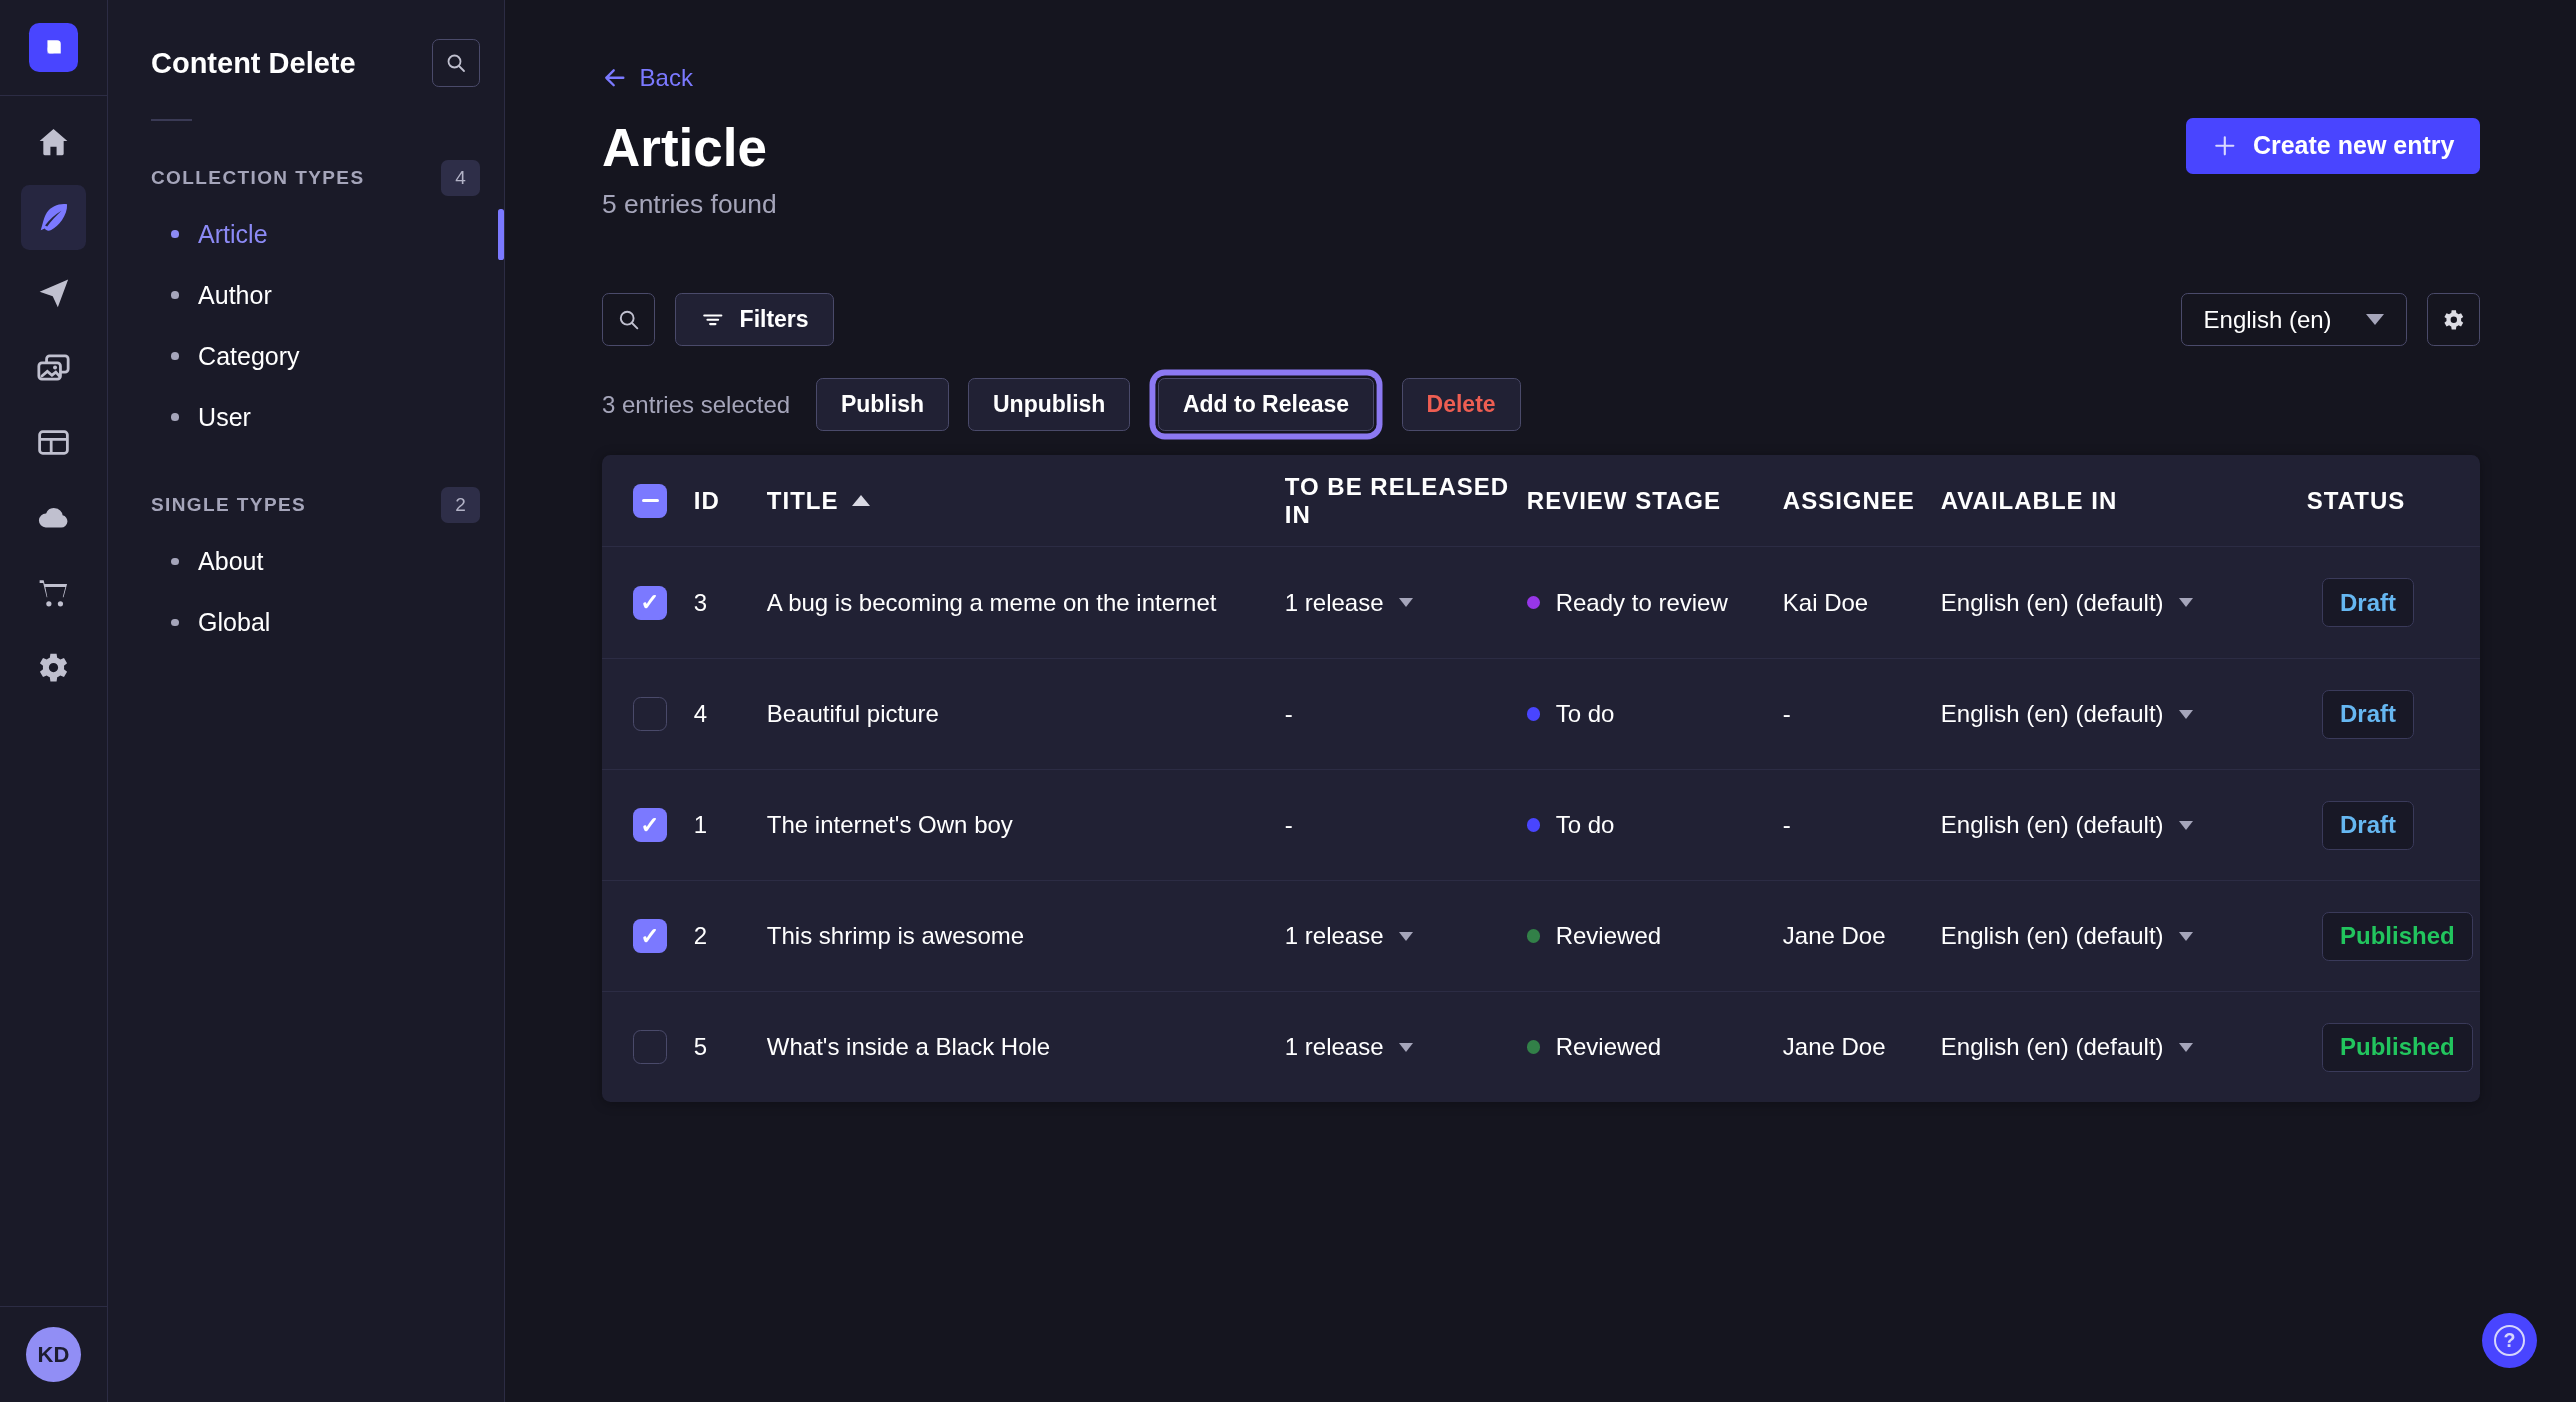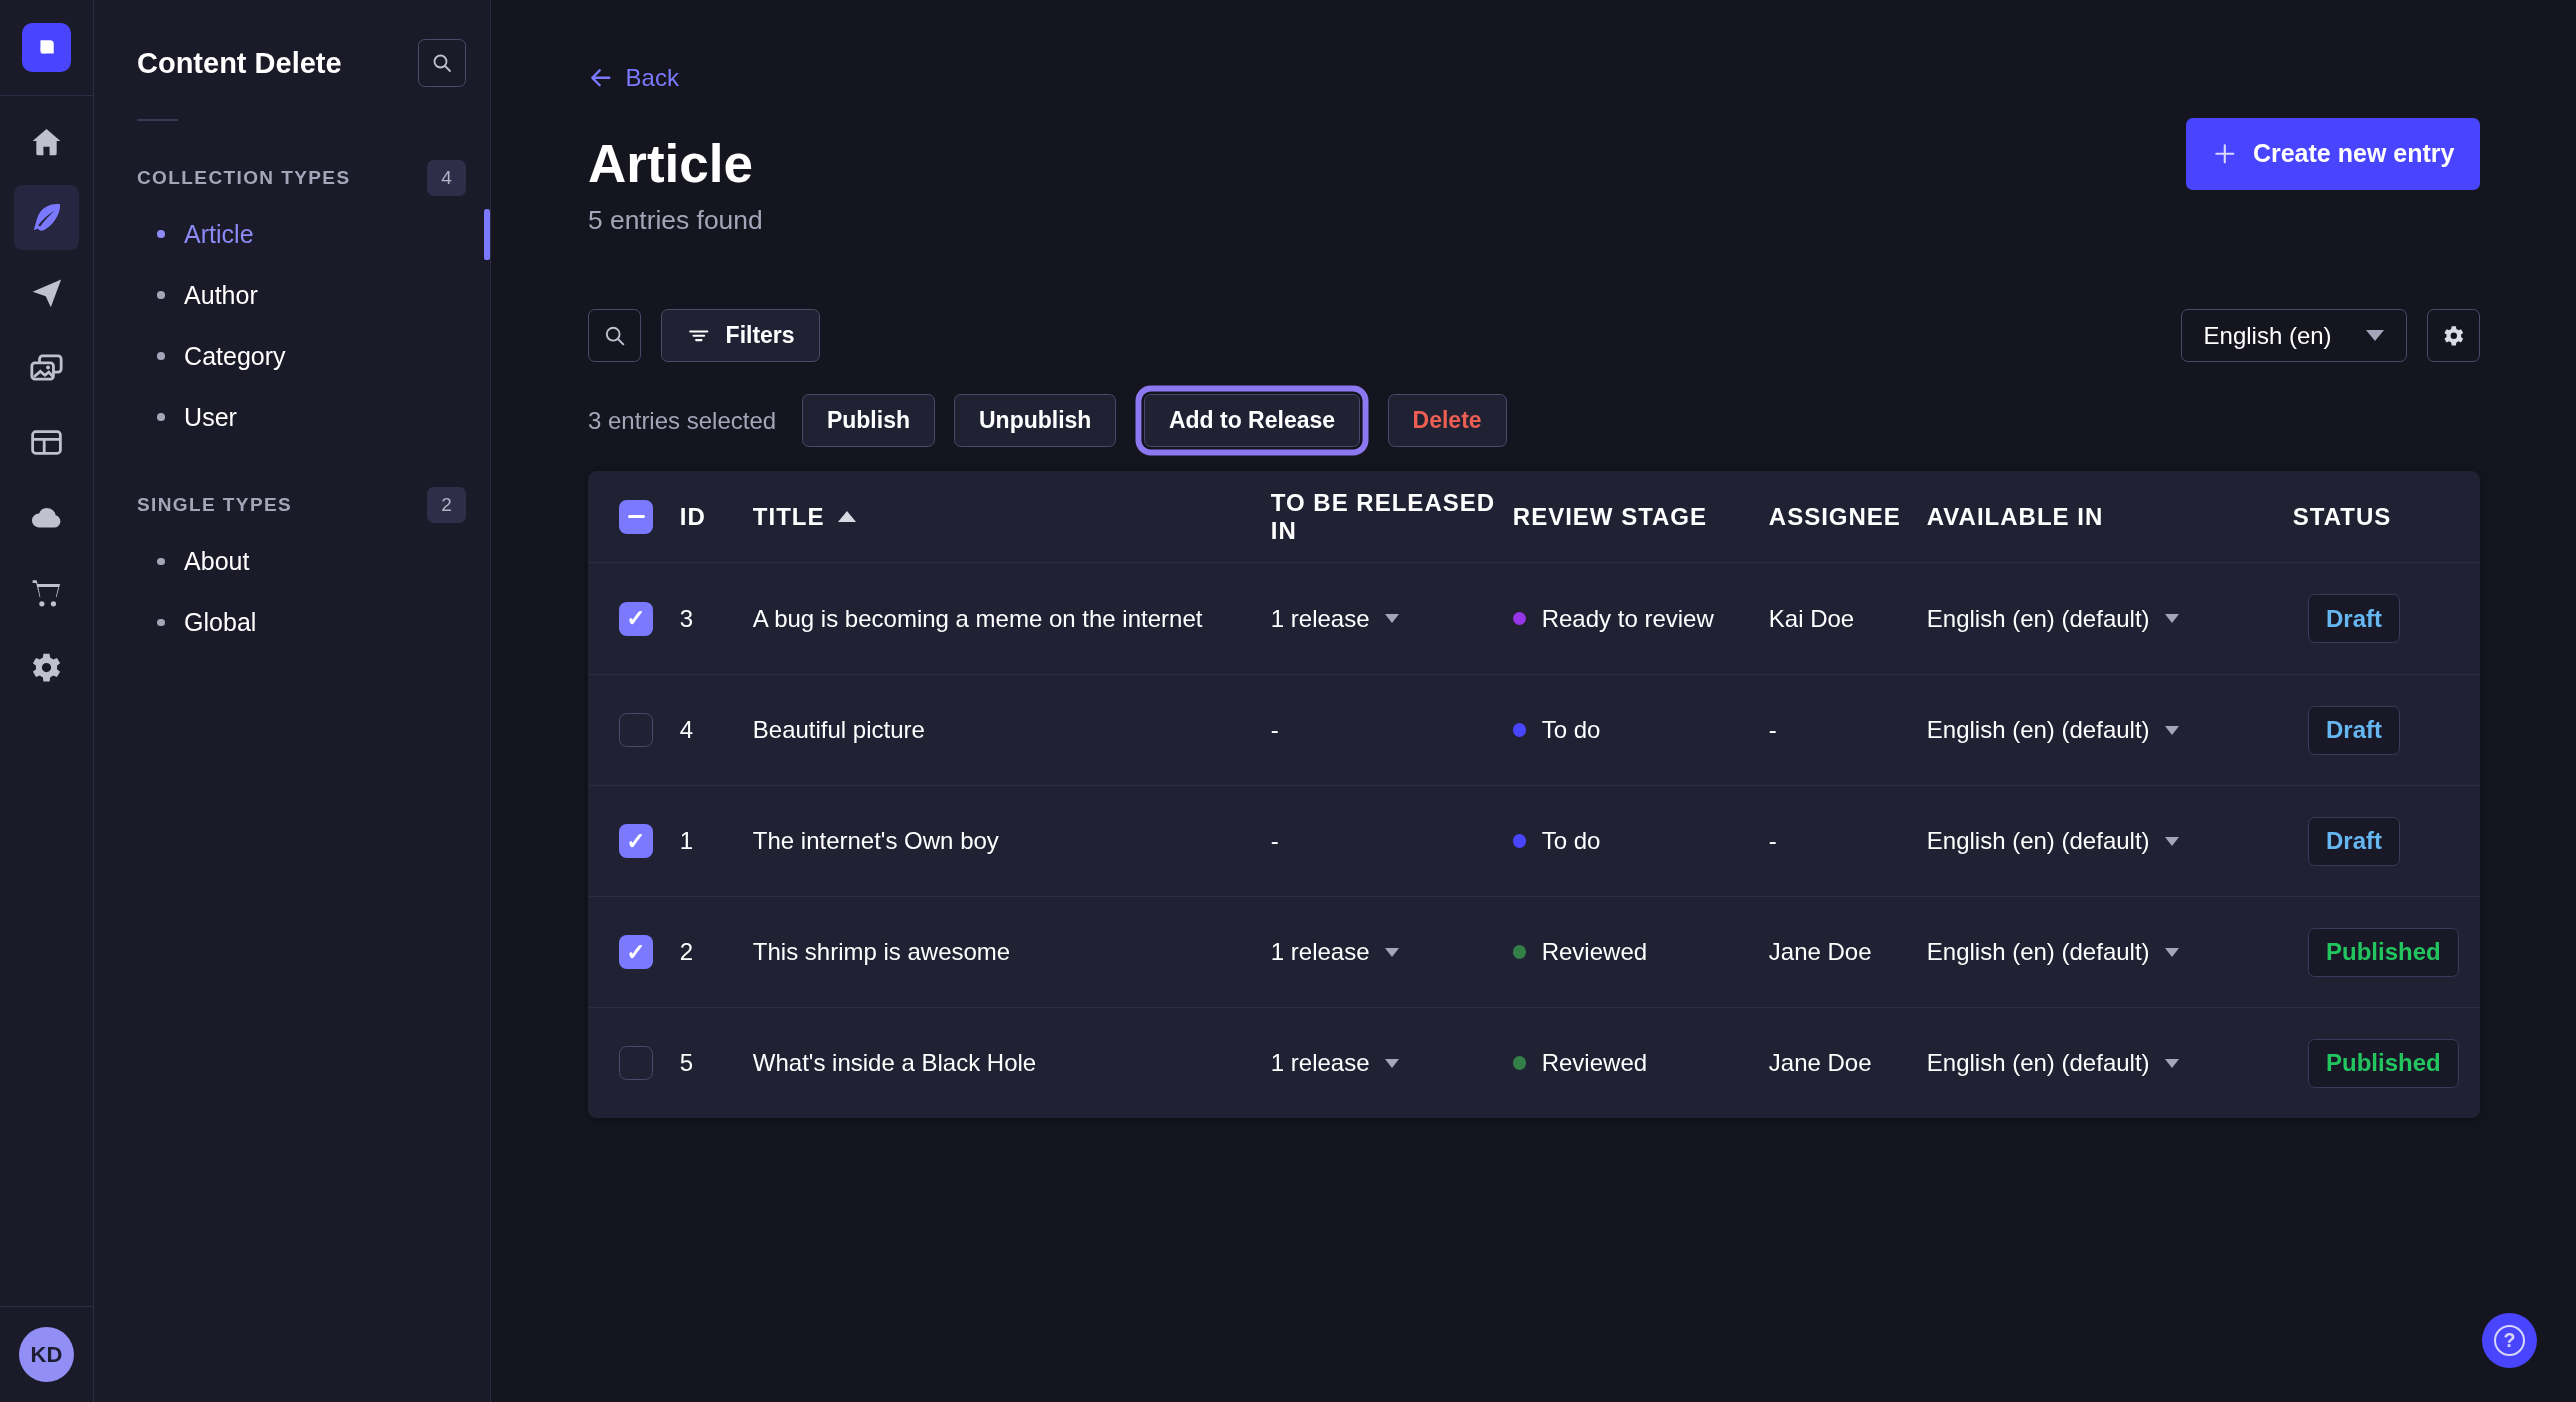--- a/index.html
+++ b/index.html
@@ -2,21 +2,21 @@
 <html style="font-size:13.6px"><head>
 <meta charset="utf-8">
 <style>
   * { margin:0; padding:0; box-sizing:border-box; font-family:"Liberation Sans", sans-serif; }
   html,body { width:2576px; height:1402px; overflow:hidden; }
   body { background:#15151f; display:flex; }
   button { background:none; border:none; color:inherit; font:inherit; cursor:pointer; }
   ul { list-style:none; }
 
   
-  .rail { width:94px; height:1402px; background:#1a1a28; border-right:0.9px solid #2c2c44; display:flex; flex-direction:column; flex-shrink:0; }
+  .rail { width:108px; height:1402px; background:#1a1a28; border-right:0.9px solid #2c2c44; display:flex; flex-direction:column; flex-shrink:0; }
   .rail-top { height:96px; display:flex; align-items:center; justify-content:center; border-bottom:0.9px solid #2c2c44; }
   .logo-btn { width:49px; height:49px; border-radius:10.2px; background:#4945ff; display:flex; align-items:center; justify-content:center; }
   .rail-nav { display:flex; flex-direction:column; align-items:center; padding-top:25.6px; gap:34px; }
   .rail-icon { width:41px; height:41px; display:flex; align-items:center; justify-content:center; color:#c0c0cf; border-radius:8.5px; }
   .rail-icon svg { width:37px; height:37px; }
   .rail-icon.active { width:65px; height:65px; background:#262640; color:#7b79ff; margin:-12px 0; }
   .rail-spacer { flex:1; }
   .rail-bottom { height:96px; border-top:0.9px solid #2c2c44; display:flex; align-items:center; justify-content:center; }
   .avatar { width:55px; height:55px; border-radius:50%; background:#918ef5; color:#1d1d31; font-size:22px; font-weight:700; display:flex; align-items:center; justify-content:center; }
 
@@ -37,21 +37,21 @@
   .bullet { width:7.7px; height:7.7px; border-radius:50%; background:#a5a5ba; flex-shrink:0; }
   .side-item.active { color:#8c8af5; }
   .side-item.active .bullet { background:#8c8af5; }
   .side-item.active::after { content:""; position:absolute; right:-24px; top:5.1px; width:6px; height:51px; border-radius:2.6px; background:#7b79ff; }
 
   
   .main { flex:1; padding:0 96px 0 97px; position:relative; }
   .back { display:inline-flex; align-items:center; gap:12px; margin-top:64px; color:#7b79ff; font-size:24px; cursor:pointer; text-decoration:none; }
   .title-row { display:flex; align-items:flex-end; justify-content:space-between; margin-top:24px; }
   .page-title { font-size:53px; font-weight:700; color:#ffffff; line-height:1; }
-  .primary-btn { height:72px; background:#4945ff; border-radius:6.8px; color:#ffffff; font-size:25px; font-weight:600; display:flex; align-items:center; gap:15.3px; padding:0 25.6px; }
+  .primary-btn { height:56px; background:#4945ff; border-radius:6.8px; color:#ffffff; font-size:25px; font-weight:600; display:flex; align-items:center; gap:15.3px; padding:0 25.6px; }
   .primary-btn svg { width:25.6px; height:25.6px; color:#d9d8ff; }
   .subtitle { margin-top:15.3px; font-size:26.4px; color:#a5a5ba; }
 
   .toolbar { margin-top:73px; display:flex; align-items:center; justify-content:space-between; }
   .toolbar-left, .toolbar-right { display:flex; align-items:center; gap:20.4px; }
   .icon-btn.square { width:53px; height:53px; background:transparent; }
   .ghost-btn { height:53px; padding:0 24px; background:#212134; border:0.9px solid #4a4a6a; border-radius:6.8px; color:#ffffff; font-size:23px; font-weight:600; display:flex; align-items:center; gap:13.6px; }
   .select { height:53px; padding:0 22px; border:0.9px solid #4a4a6a; border-radius:6.8px; color:#ffffff; font-size:24px; display:flex; align-items:center; gap:34px; background:transparent; }
   .caret-down { width:0; height:0; border-left:9.4px solid transparent; border-right:9.4px solid transparent; border-top:11px solid #a5a5ba; }
 

